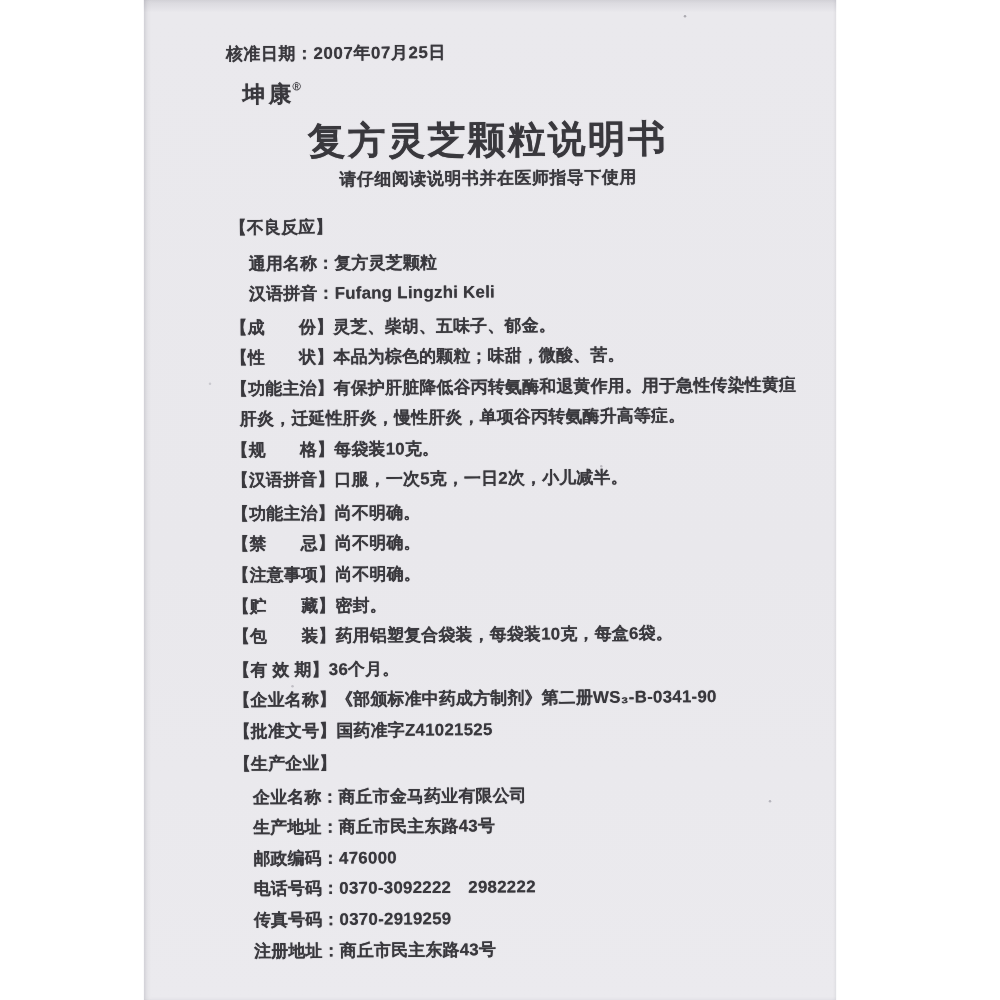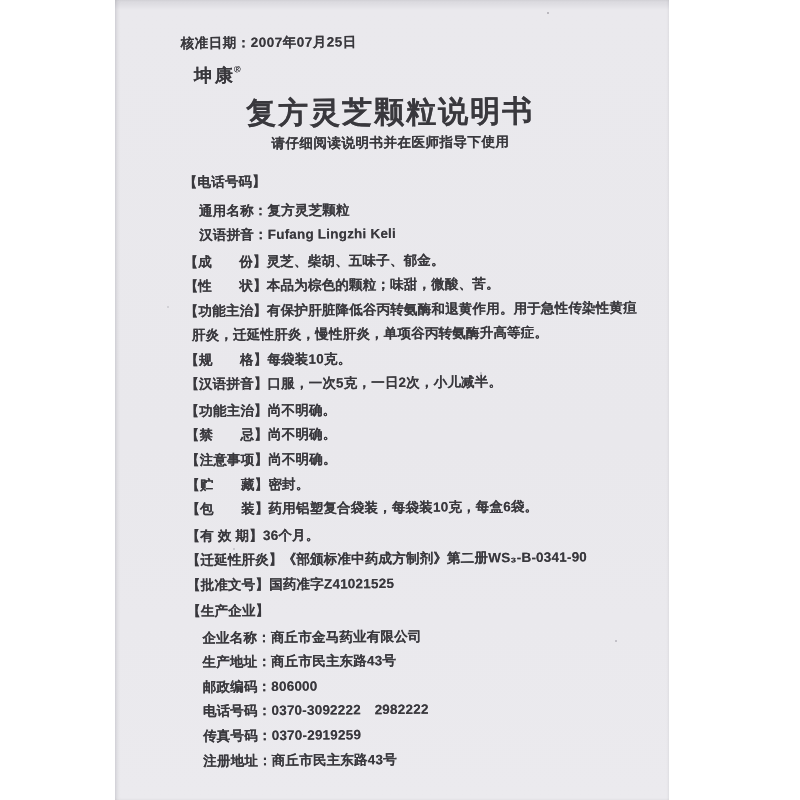--- a/index.html
+++ b/index.html
@@ -82,21 +82,21 @@
       <div class="approval ink">核准日期：2007年07月25日</div>
 
       <div class="brand ink"><span>坤康</span><sup>®</sup></div>
 
       <div class="title ink">复方灵芝颗粒说明书</div>
 
       <div class="subtitle ink">请仔细阅读说明书并在医师指导下使用</div>
 
       <div class="content">
 
-        <div class="line ink"><span>【电话号码】</span><span></span></div>
+        <div class="line ink"><span>【不良反应】</span><span></span></div>
 
         <div class="line sub gap ink"><span>通用名称：复方灵芝颗粒</span></div>
 
         <div class="line sub ink"><span>汉语拼音：Fufang Lingzhi Keli</span></div>
 
         <div class="line gap2 ink"><span>【成　　份】</span><span>灵芝、柴胡、五味子、郁金。</span></div>
 
         <div class="line ink"><span>【性　　状】</span><span>本品为棕色的颗粒；味甜，微酸、苦。</span></div>
 
         <div class="line ink"><span>【功能主治】</span><span>有保护肝脏降低谷丙转氨酶和退黄作用。用于急性传染性黄疸肝炎，迁延性肝炎，慢性肝炎，单项谷丙转氨酶升高等症。</span></div>
@@ -110,31 +110,31 @@
         <div class="line ink"><span>【禁　　忌】</span><span>尚不明确。</span></div>
 
         <div class="line ink"><span>【注意事项】</span><span>尚不明确。</span></div>
 
         <div class="line ink"><span>【贮　　藏】</span><span>密封。</span></div>
 
         <div class="line ink"><span>【包　　装】</span><span>药用铝塑复合袋装，每袋装10克，每盒6袋。</span></div>
 
         <div class="line gap2 ink"><span>【有 效 期】</span><span>36个月。</span></div>
 
-        <div class="line ink"><span>【迁延性肝炎】</span><span>《部颁标准中药成方制剂》第二册WS₃-B-0341-90</span></div>
+        <div class="line ink"><span>【企业名称】</span><span>《部颁标准中药成方制剂》第二册WS₃-B-0341-90</span></div>
 
         <div class="line ink"><span>【批准文号】</span><span>国药准字Z41021525</span></div>
 
         <div class="line gap2 ink"><span>【生产企业】</span><span></span></div>
 
         <div class="line sub gap2 ink"><span>企业名称：商丘市金马药业有限公司</span></div>
 
         <div class="line sub ink"><span>生产地址：商丘市民主东路43号</span></div>
 
-        <div class="line sub ink"><span>邮政编码：806000</span></div>
+        <div class="line sub ink"><span>邮政编码：476000</span></div>
 
         <div class="line sub ink"><span>电话号码：0370-3092222　2982222</span></div>
 
         <div class="line sub ink"><span>传真号码：0370-2919259</span></div>
 
         <div class="line sub ink"><span>注册地址：商丘市民主东路43号</span></div>
 
       </div>
     </div>
   </div>

